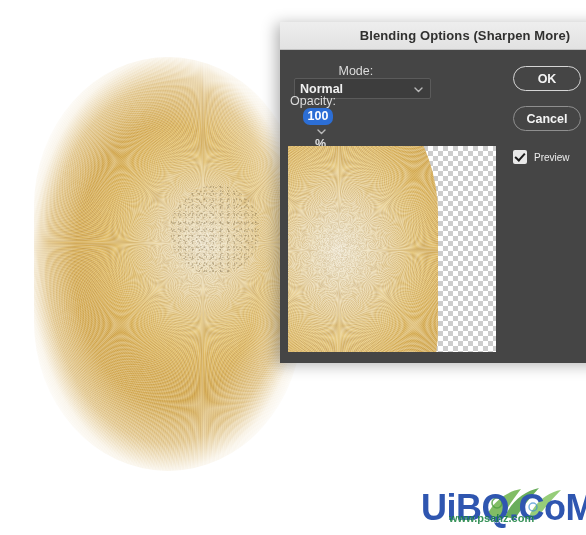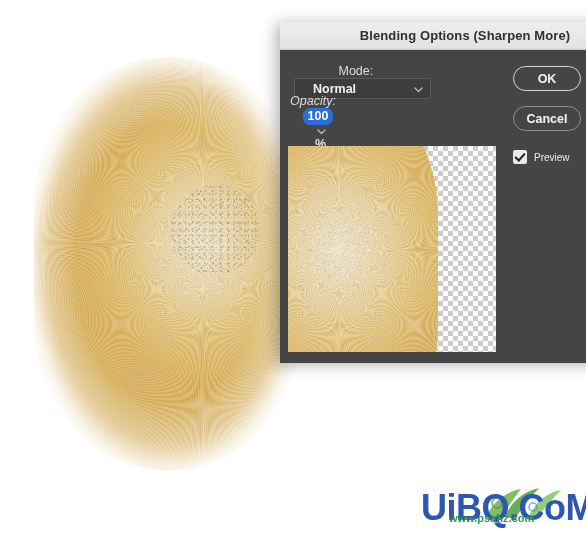--- a/index.html
+++ b/index.html
@@ -190,32 +190,32 @@
   }
   #mode-row { left: 10px; top: 14px; }
   #opacity-row { left: 10px; top: 44px; }
 
   .field-label {
     font-size: 12.5px;
     color: #dcdcdc;
     font-weight: 400;
   }
   #mode-label { width: 44px; }
-  #opacity-label { width: 54px; font-style: italic; }
+  #opacity-label { width: 54px; }
 
   #mode-select {
     width: 137px;
     height: 21px;
     margin-left: 4px;
     background: #3d3d3d;
     border: 1px solid #5b5b5b;
     border-radius: 2px;
     display: flex;
     align-items: center;
-    padding: 0 18px;
+    padding: 0 5px;
     box-sizing: border-box;
     position: relative;
   }
   #mode-select-value {
     font-size: 12.5px;
     color: #f0f0f0;
     font-weight: 700;
   }
   #mode-chevron {
     position: absolute;

